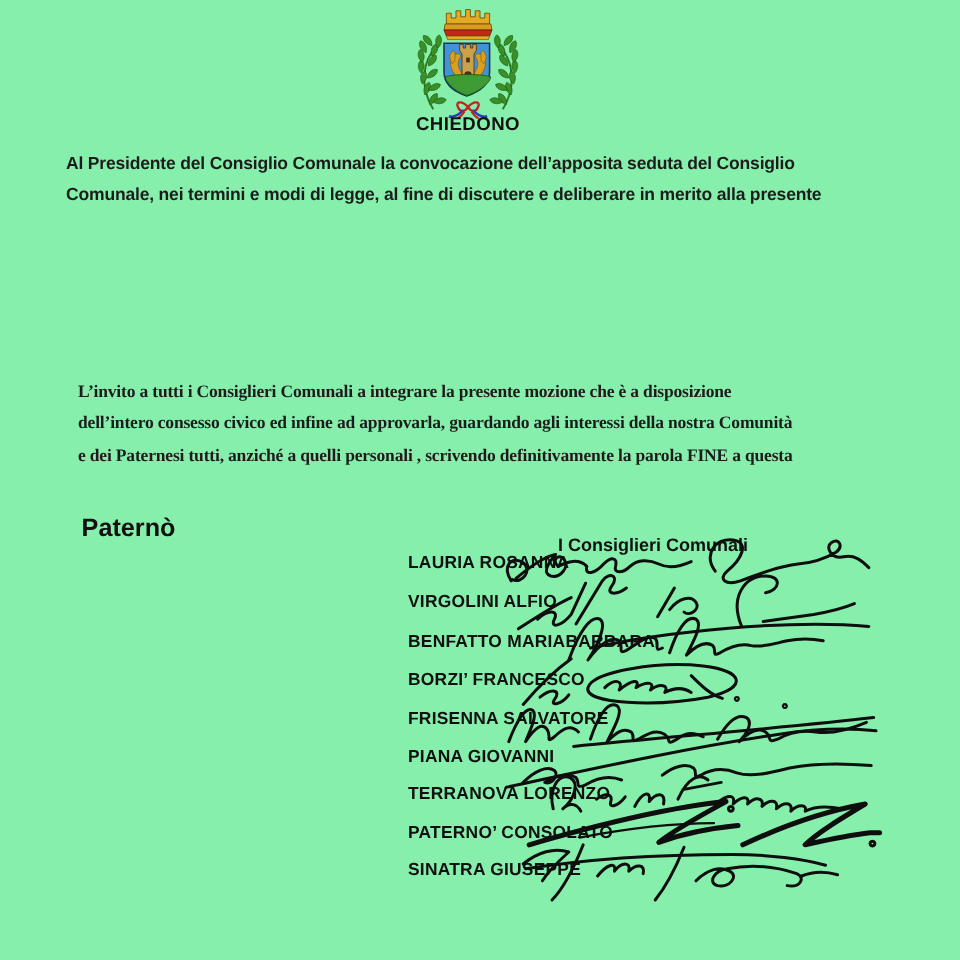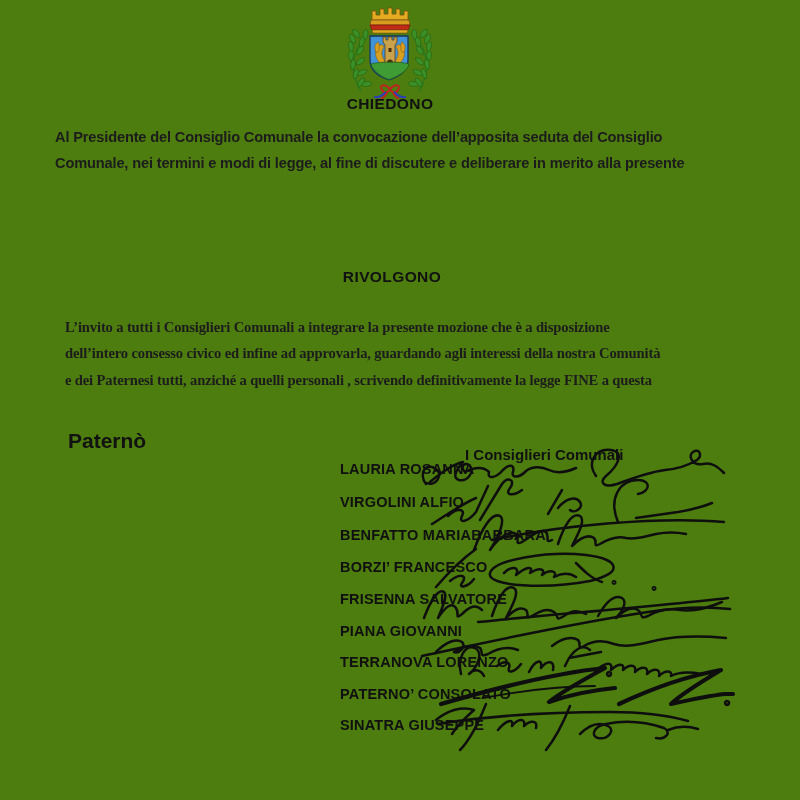--- a/index.html
+++ b/index.html
@@ -1,21 +1,21 @@
 <!DOCTYPE html>
 <html><head>
 <meta charset="utf-8">
 <style>
   html,body{margin:0;padding:0;}
   body{
     width:800px;height:800px;background:#ffffff;
     font-family:"Liberation Sans", sans-serif;
     color:#1c1c1c; position:relative; overflow:hidden;
   }
-  .page{position:absolute;inset:0;background:#4d7c0f;}
+  .page{position:absolute;inset:0;background:#86efac;}
   .abs{position:absolute;}
   .heading{
     font-size:15.5px;font-weight:800;letter-spacing:.4px;color:#111;
     text-align:center;width:200px;
   }
   .para{font-size:14.6px;font-weight:600;line-height:26.4px;color:#1c1c1c;letter-spacing:-0.15px;}
   .para .line{white-space:nowrap;}
   .place{font-size:21px;font-weight:700;color:#111;}
   .sig-title{font-size:15px;font-weight:700;color:#111;white-space:nowrap;margin-top:16px;}
   .signer{
@@ -110,26 +110,25 @@
     </g>
   </svg>
 
   <div class="abs heading" style="left:290px;top:95px;">CHIEDONO</div>
 
   <div class="abs para" style="left:55px;top:124px;">
     <div class="line">Al Presidente del Consiglio Comunale la convocazione dell’apposita seduta del Consiglio</div>
     <div class="line">Comunale, nei termini e modi di legge, al fine di discutere e deliberare in merito alla presente</div>
   </div>
 
-  <div class="abs heading" style="left:292px;top:268px;">RIVOLGONO</div>
 
   <div class="abs para" style="left:65px;top:314px;font-family:Liberation Serif, serif;">
     <div class="line">L’invito a tutti i Consiglieri Comunali a integrare la presente mozione che è a disposizione</div>
     <div class="line">dell’intero consesso civico ed infine ad approvarla, guardando agli interessi della nostra Comunità</div>
-    <div class="line">e dei Paternesi tutti, anziché a quelli personali , scrivendo definitivamente la legge FINE a questa</div>
+    <div class="line">e dei Paternesi tutti, anziché a quelli personali , scrivendo definitivamente la parola FINE a questa</div>
   </div>
 
   <div class="abs place" style="left:68px;top:429px;">Paternò</div>
 
   <div class="abs sig-title" style="left:465px;top:430px;">I Consiglieri Comunali</div>
 
   <div class="signer" style="top:461px">LAURIA ROSANNA</div>
   <div class="signer" style="top:494px">VIRGOLINI ALFIO</div>
   <div class="signer" style="top:527px">BENFATTO MARIABARBARA</div>
   <div class="signer" style="top:559px">BORZI’ FRANCESCO</div>

